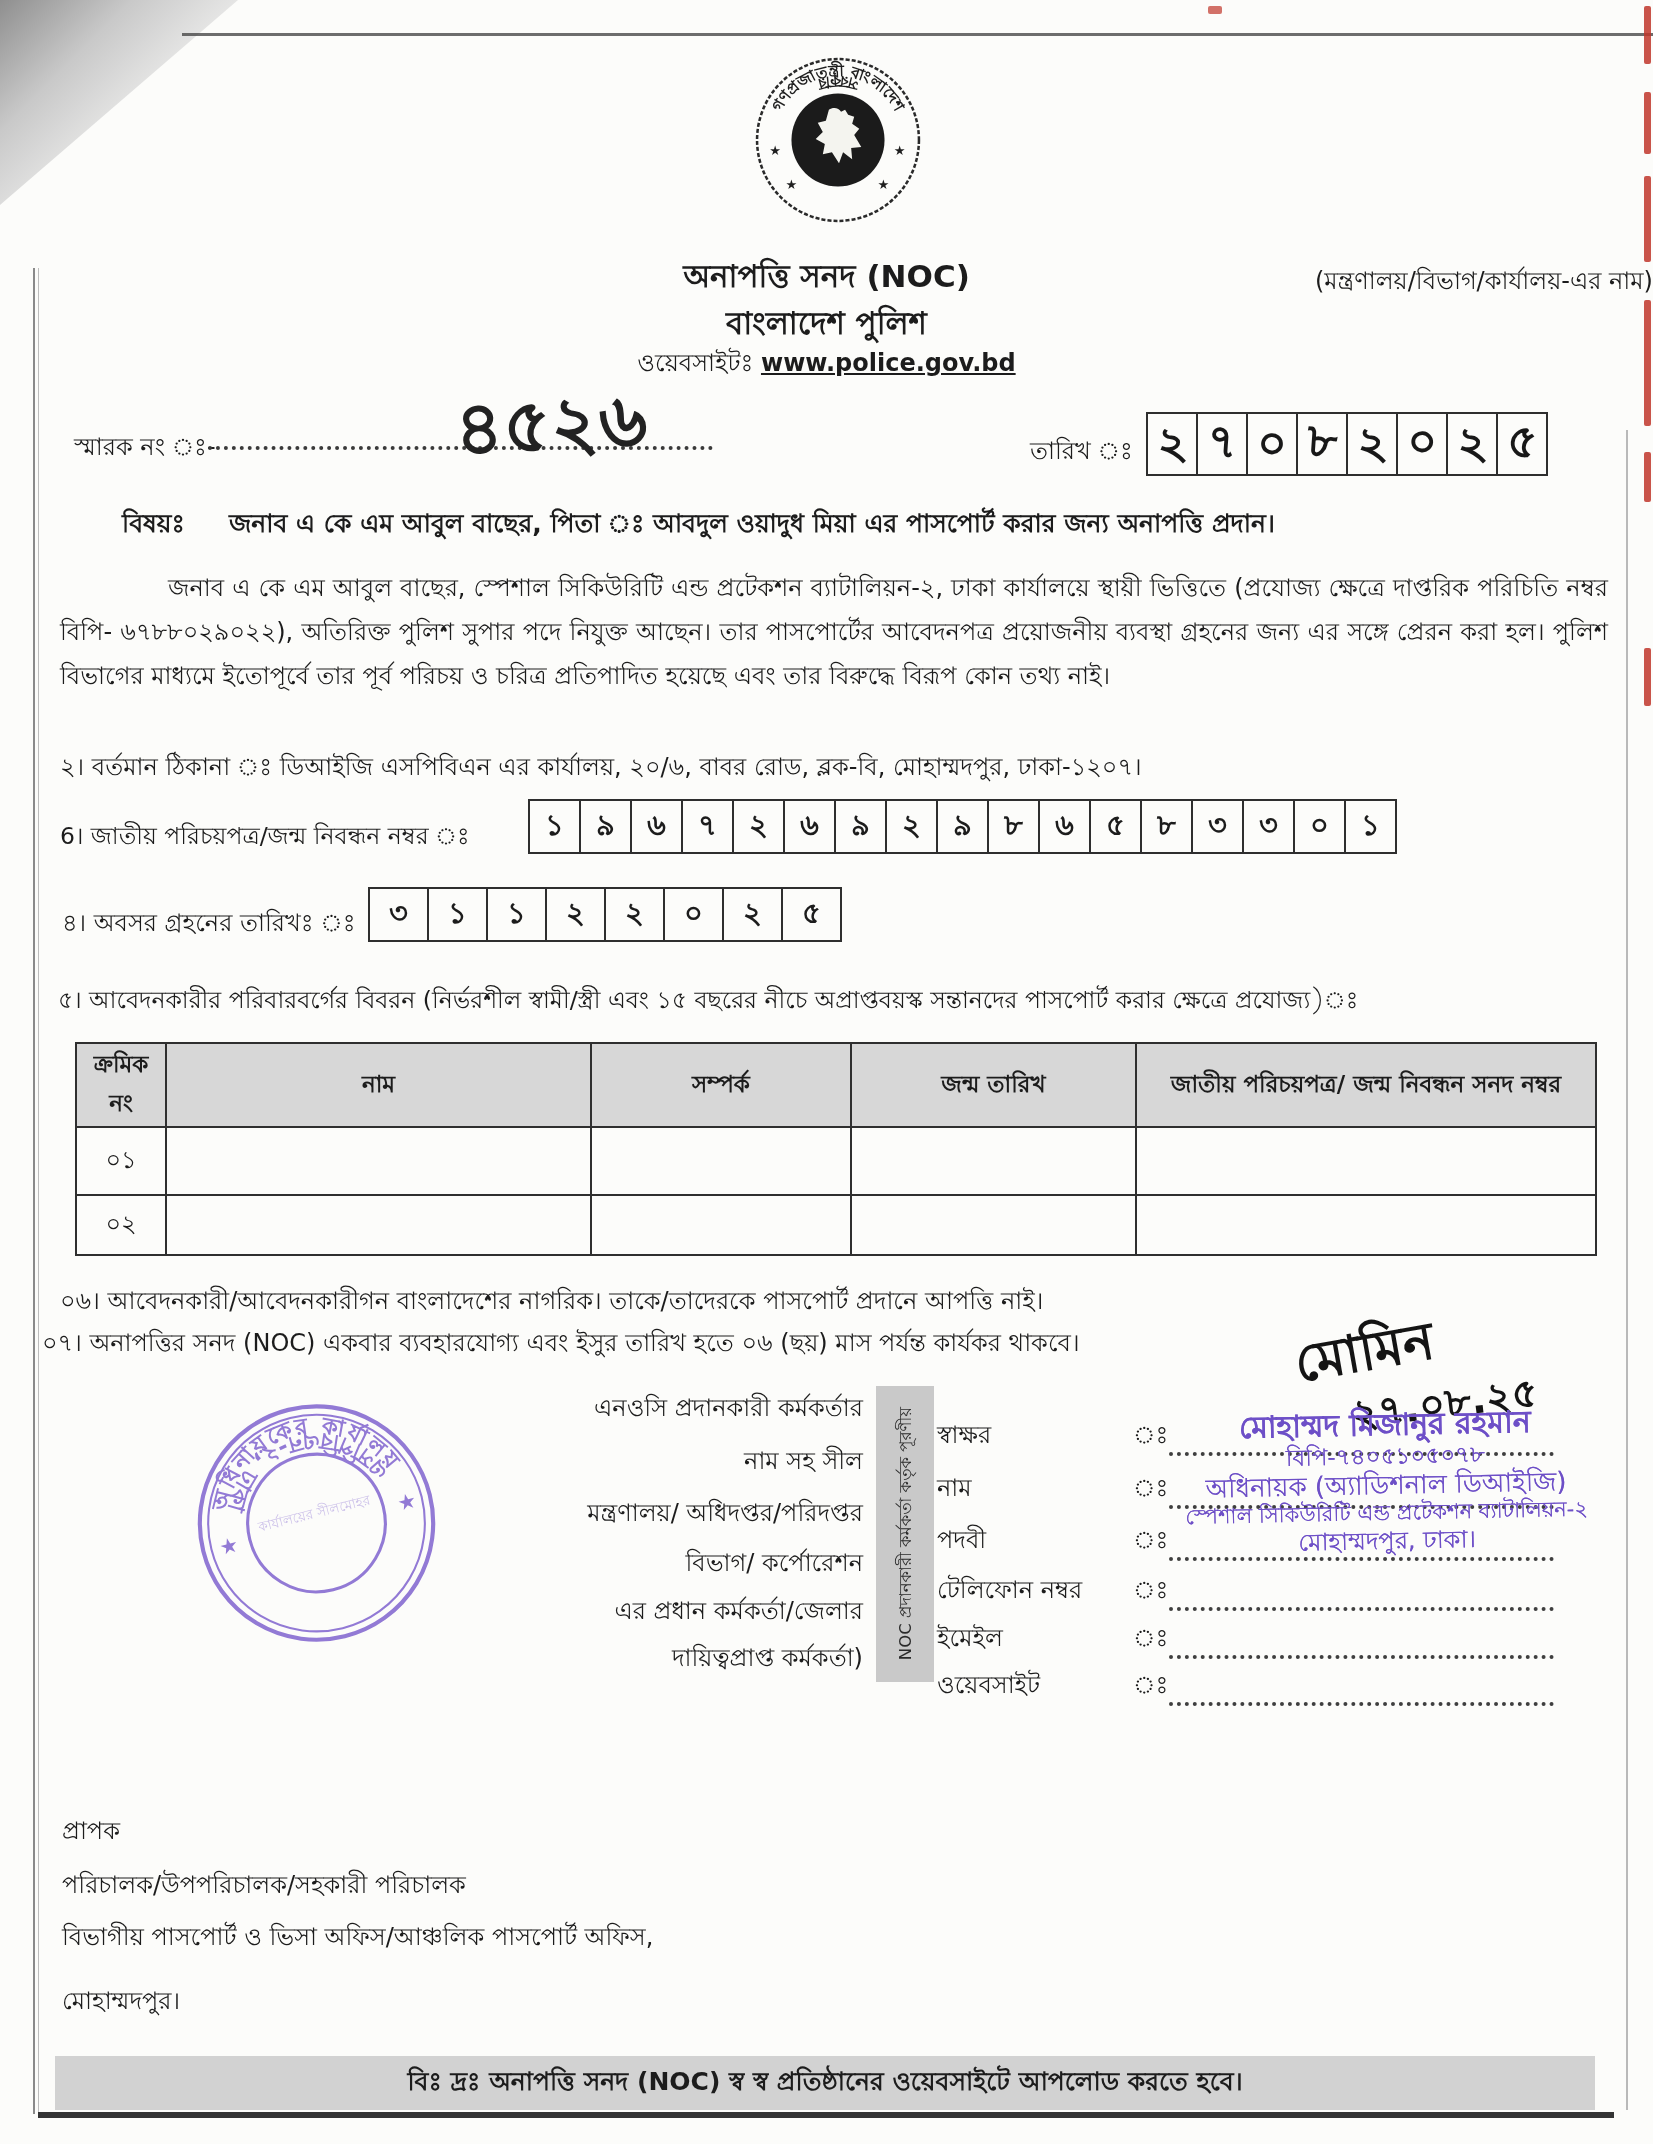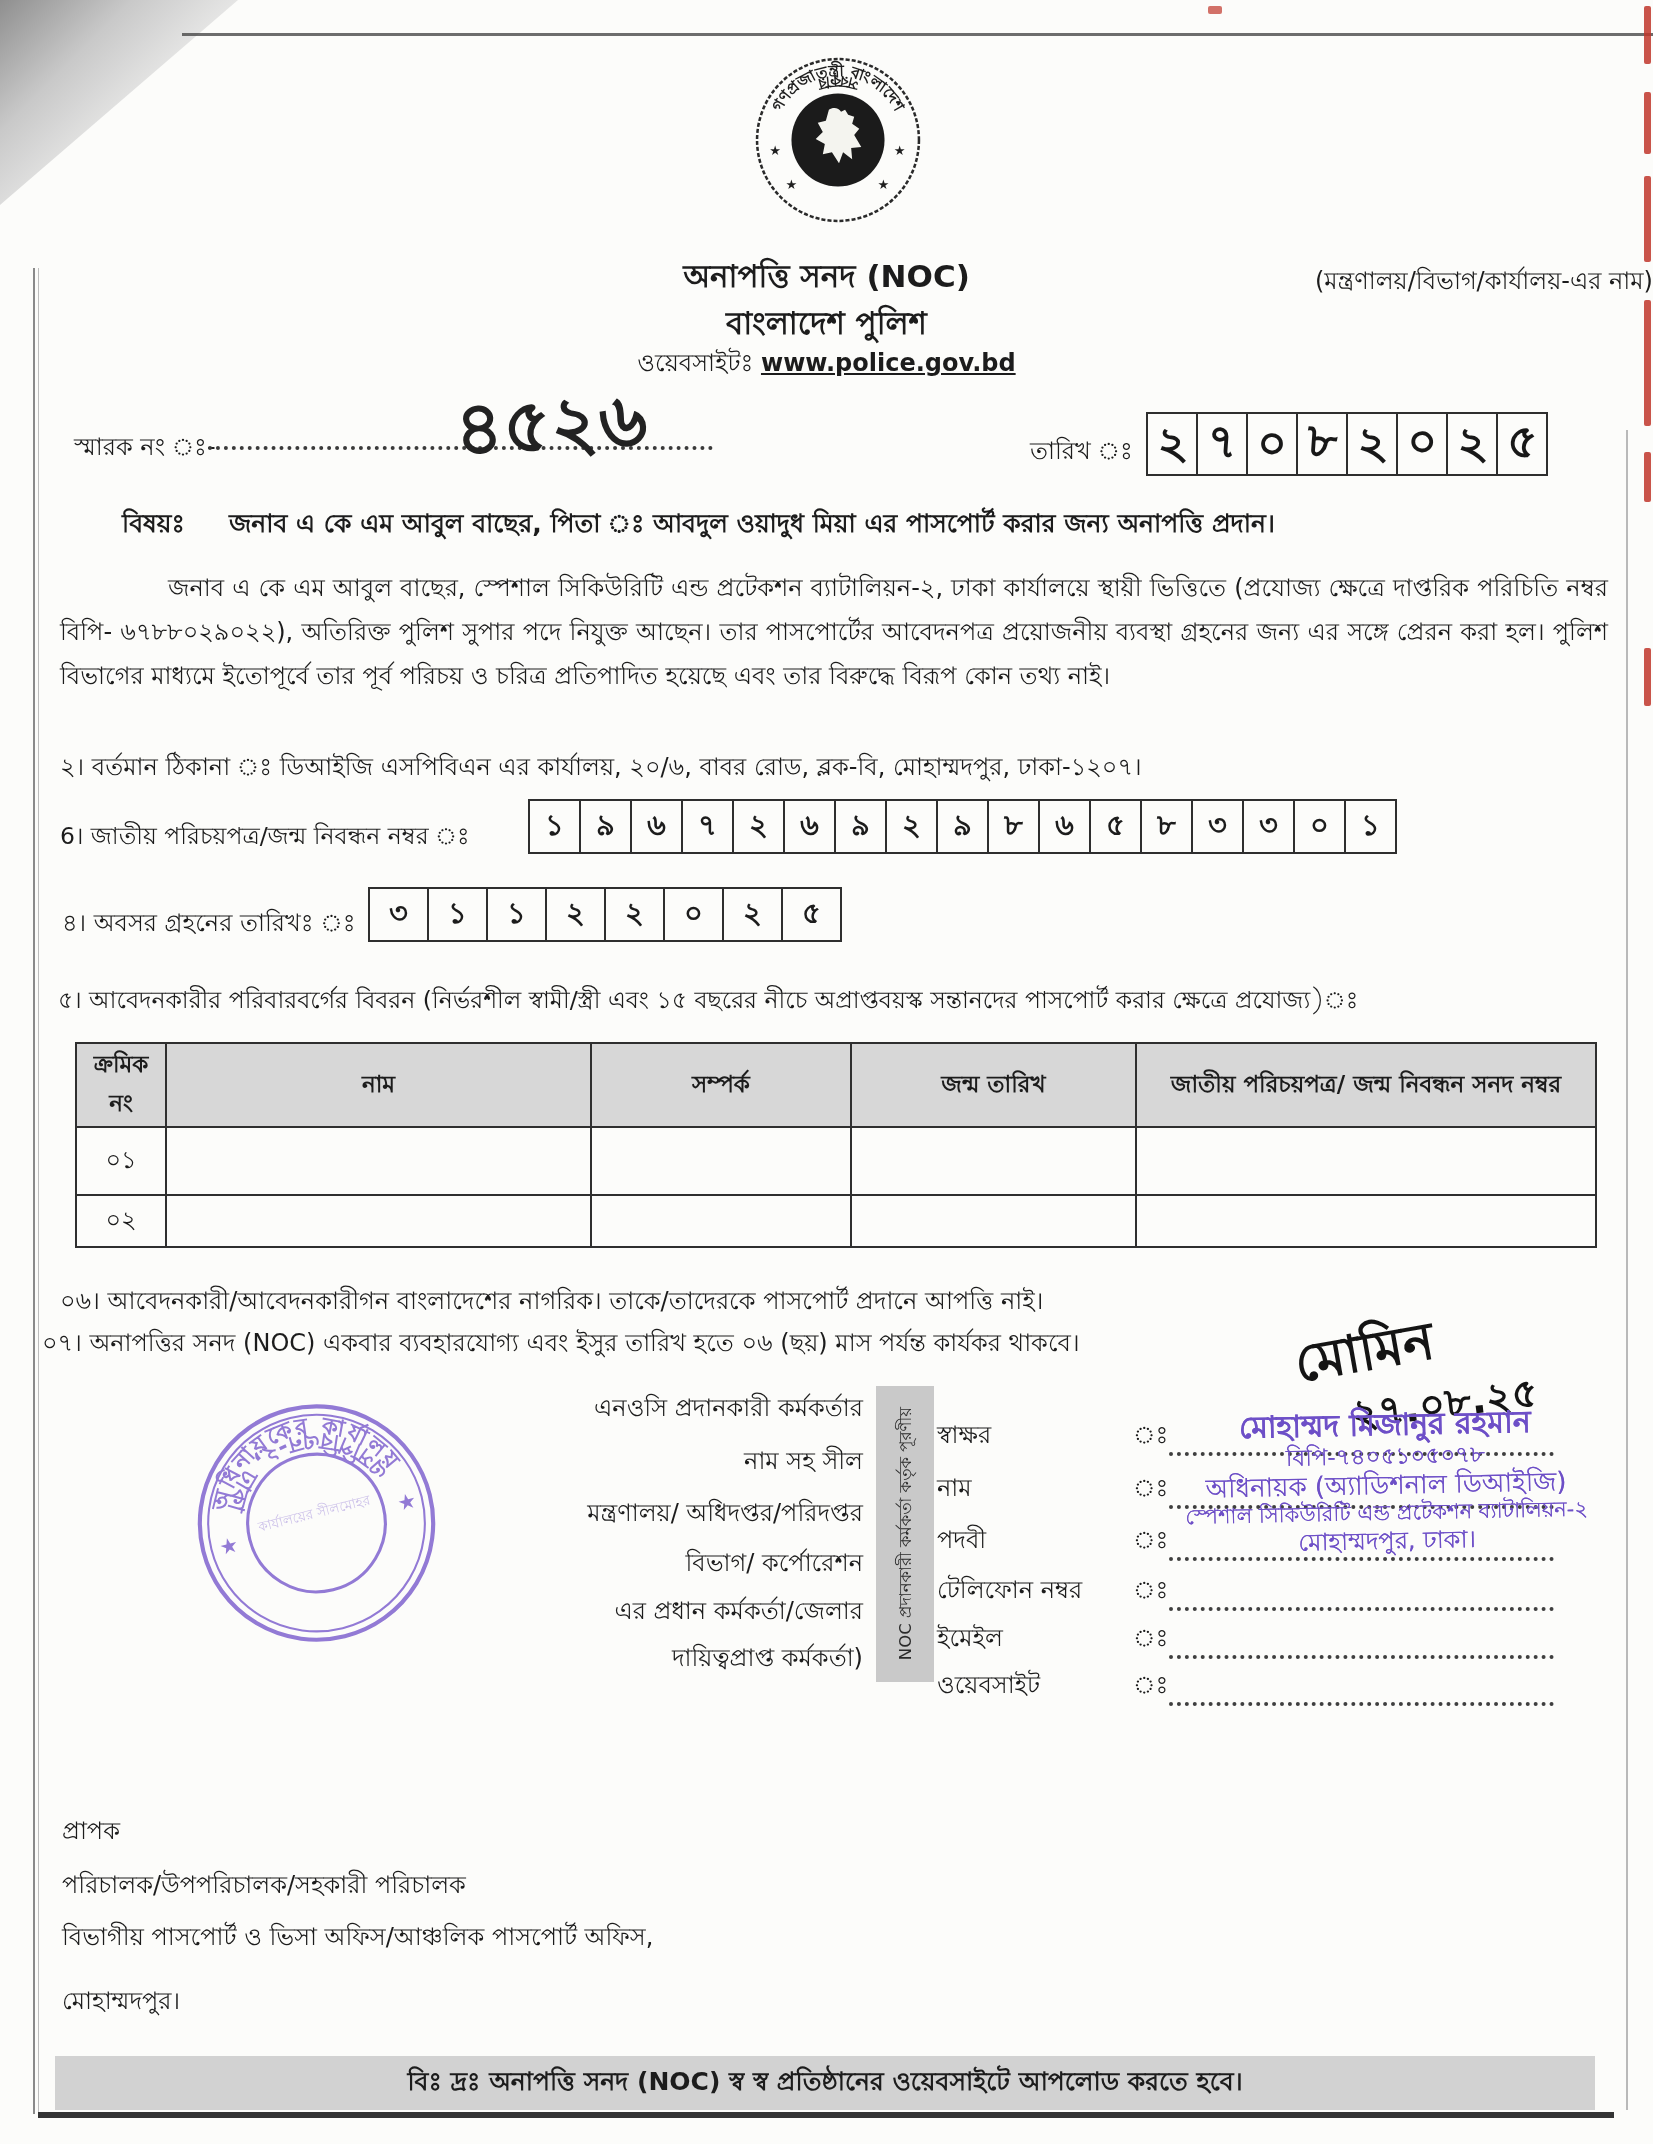--- a/index.html
+++ b/index.html
@@ -52,21 +52,21 @@
   #retire-cells{left:368px;top:887px;}
   #retire-cells .cell{width:61px;height:55px;font-size:29px;font-weight:600;}
   #item5{left:58px;top:982px;font-size:23.5px;}
   
   #famtable{left:75px;top:1042px;}
   table{border-collapse:collapse;table-layout:fixed;width:1520px;}
   th,td{border:2px solid #2f2f2f;font-size:23px;padding:2px 8px;}
   th{background:#d7d7d7;font-weight:700;}
   thead tr{height:76px;}
   tbody tr:nth-child(1){height:68px;}
-  tbody tr:nth-child(2){height:52px;}
+  tbody tr:nth-child(2){height:60px;}
   td.ser{text-align:center;font-size:24px;}
   
   #item6{left:60px;top:1282px;font-size:24px;}
   #item7{left:42px;top:1324px;font-size:24px;}
   
   .sig-left{left:300px;width:563px;text-align:right;font-size:24px;}
   #sl0{top:1389px;} #sl1{top:1442px;} #sl2{top:1494px;} #sl3{top:1544px;} #sl4{top:1592px;} #sl5{top:1639px;}
   #strip{left:876px;top:1386px;width:58px;height:296px;background:#c9c9c9;
          display:flex;align-items:center;justify-content:center;}
   #strip span{writing-mode:vertical-rl;transform:rotate(180deg);font-size:16.5px;white-space:nowrap;color:#2a2a2a;}

